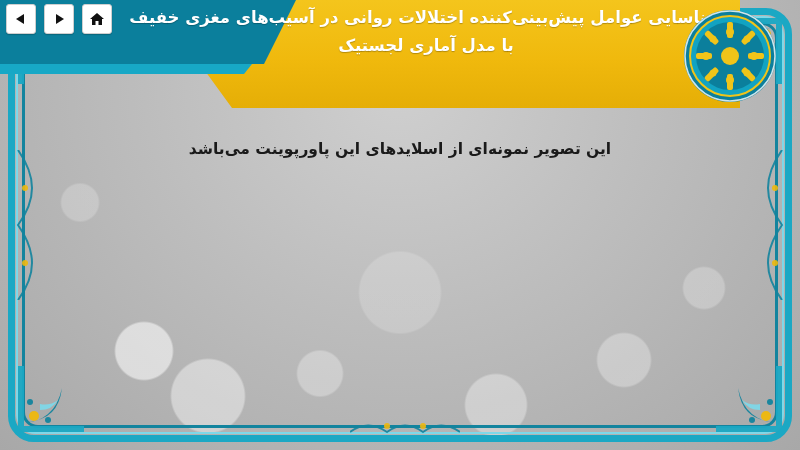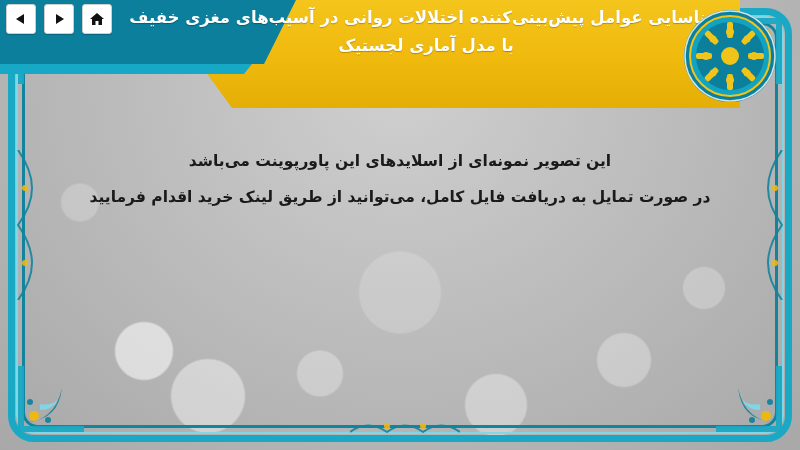--- a/index.html
+++ b/index.html
@@ -186,21 +186,20 @@
     position: absolute;
     top: 132px;
     left: 48px;
     right: 48px;
     direction: rtl;
     text-align: center;
     color: #1a1a1a;
     font-size: 15.5px;
     line-height: 2.3;
     font-weight: bold;
-    margin-top: 12px;
   }
   .body-text .line { white-space: nowrap; }
 </style>
 </head>
 <body>
 
 <div id="stage">
 
   <div class="slide-bg"></div>
 
@@ -327,16 +326,15 @@
       <span>
         <svg width="16" height="16" viewBox="0 0 16 16" xmlns="http://www.w3.org/2000/svg">
           <path d="M8 2 L15 8 H13 V14 H9.5 V10 H6.5 V14 H3 V8 H1 Z" fill="#111111"></path>
         </svg>
       </span>
     </div>
   </div>
 
   <div class="body-text">
     <div class="line">این تصویر نمونه‌ای از اسلایدهای این پاورپوینت می‌باشد</div>
-    <div class="line">در صورت تمایل به دریافت فایل کامل، می‌توانید از طریق لینک خرید اقدام فرمایید</div>
   </div>
 
 </div>
 
 </body></html>

